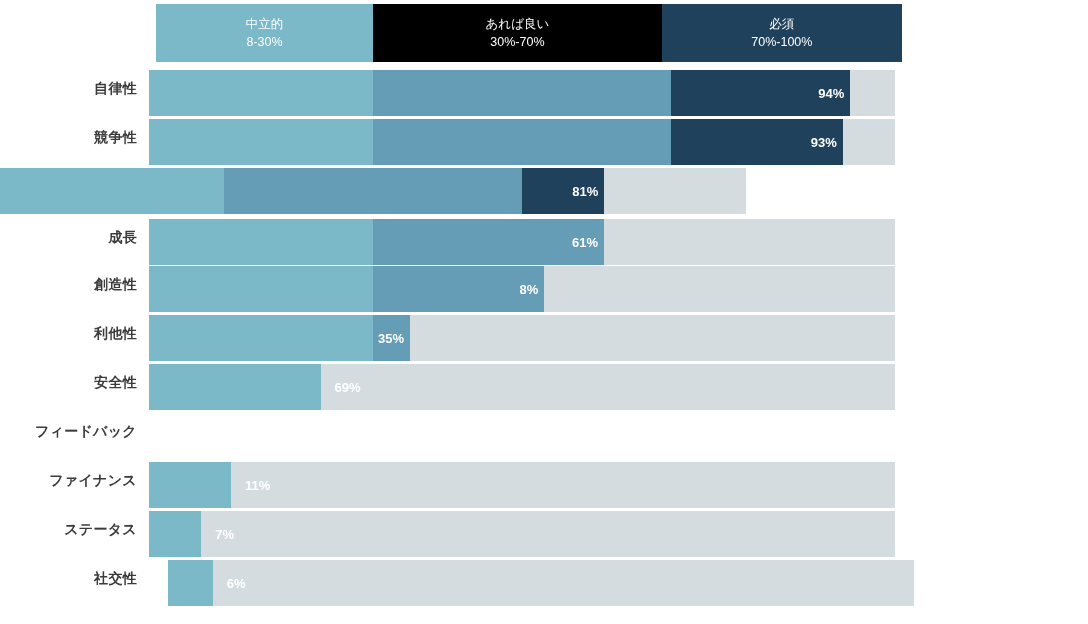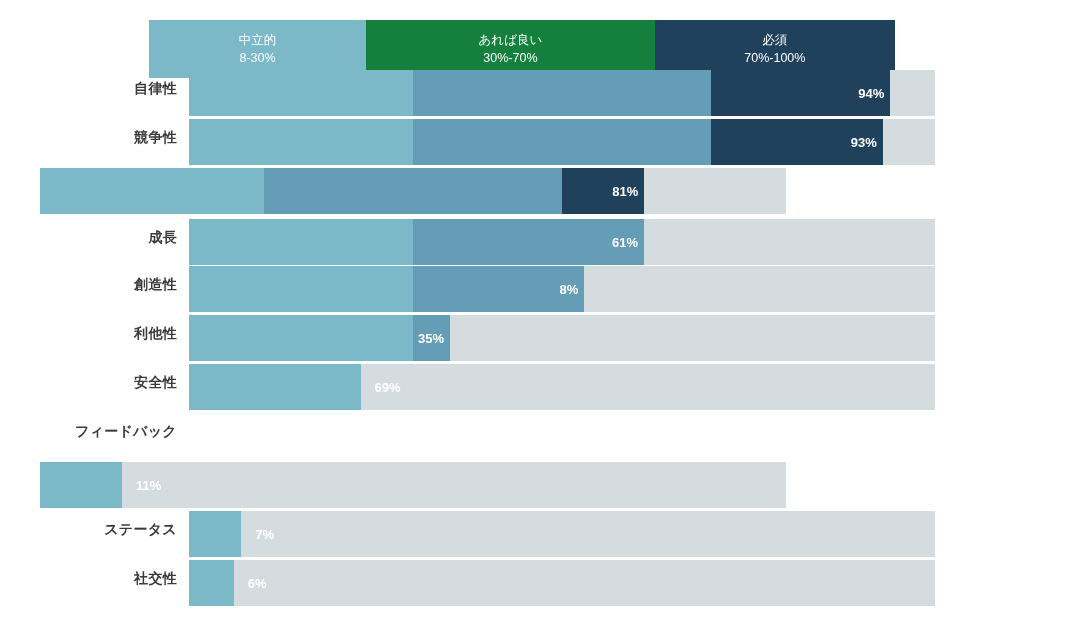--- a/index.html
+++ b/index.html
@@ -46,22 +46,23 @@
   }
 
   .track-cell {
     position: relative;
     width: 746px;
     flex: 0 0 746px;
   }
 
   
   .legend-row {
-    top: 20px;
+    top: 4px;
     height: 58px;
+    padding-left: 7px;
   }
   .legend-track {
     position: relative;
     width: 746px;
     flex: 0 0 746px;
     display: flex;
     height: 58px;
   }
   .legend-seg {
     display: flex;
@@ -71,25 +72,25 @@
     color: #ffffff;
     font-size: 12.5px;
     line-height: 1.45;
     text-align: center;
     box-sizing: border-box;
   }
   .legend-seg .lg-title { font-weight: normal; }
   .legend-seg .lg-range { font-weight: normal; }
 
   .seg-neutral { background: #7bb8c8; }
-  .seg-nice    { background: #15803d; }
+  .seg-nice    { background: #000000; }
   .seg-must    { background: #1f415c; }
 
   
-  .bar-row { height: 38px; margin-left: 40px; }
+  .bar-row { height: 38px; }
 
   .track {
     position: absolute;
     left: 0;
     top: 0;
     width: 746px;
     height: 46px;
     background: #d4dce0;
   }
   .fill {
@@ -202,35 +203,36 @@
         <div class="track-cell">
           <div class="track"></div>
           <div class="fill neutral" style="width: 23%;"></div>
           <div class="value outside" style="left: 23%;">69%</div>
         </div>
       </div>
       <div class="row bar-row" style="top: 413px; font-family: Liberation Serif, serif;">
         <div class="label-cell">フィードバック</div>
       </div>
       <div class="row bar-row" style="top: 462px;">
+        <div class="label-cell">ファイナンス</div>
         <div class="track-cell">
           <div class="track"></div>
           <div class="fill neutral" style="width: 11%;"></div>
           <div class="value outside" style="left: 11%;">11%</div>
         </div>
       </div>
       <div class="row bar-row" style="top: 511px;">
         <div class="label-cell">ステータス</div>
         <div class="track-cell">
           <div class="track"></div>
           <div class="fill neutral" style="width: 7%;"></div>
           <div class="value outside" style="left: 7%;">7%</div>
         </div>
       </div>
-      <div class="row bar-row" style="top: 560px;">
+      <div class="row bar-row" style="top: 560px; gap: 19px;">
         <div class="label-cell">社交性</div>
         <div class="track-cell">
           <div class="track"></div>
           <div class="fill neutral" style="width: 6%;"></div>
           <div class="value outside" style="left: 6%;">6%</div>
         </div>
       </div>
     </div>
 
 </div>

